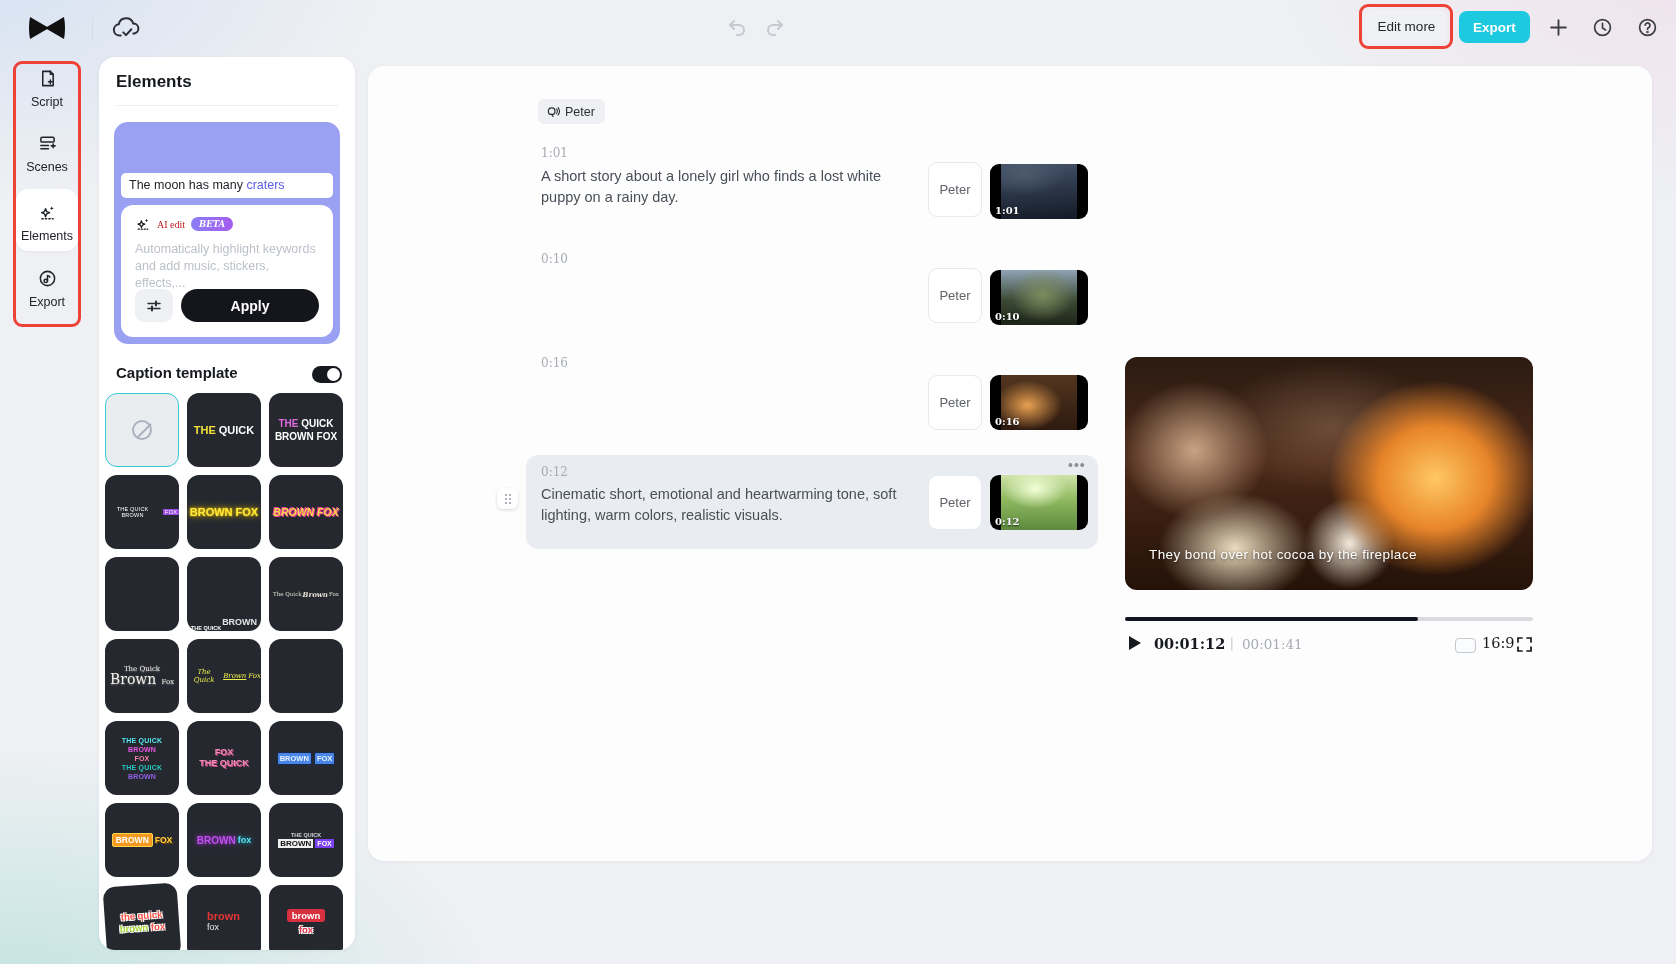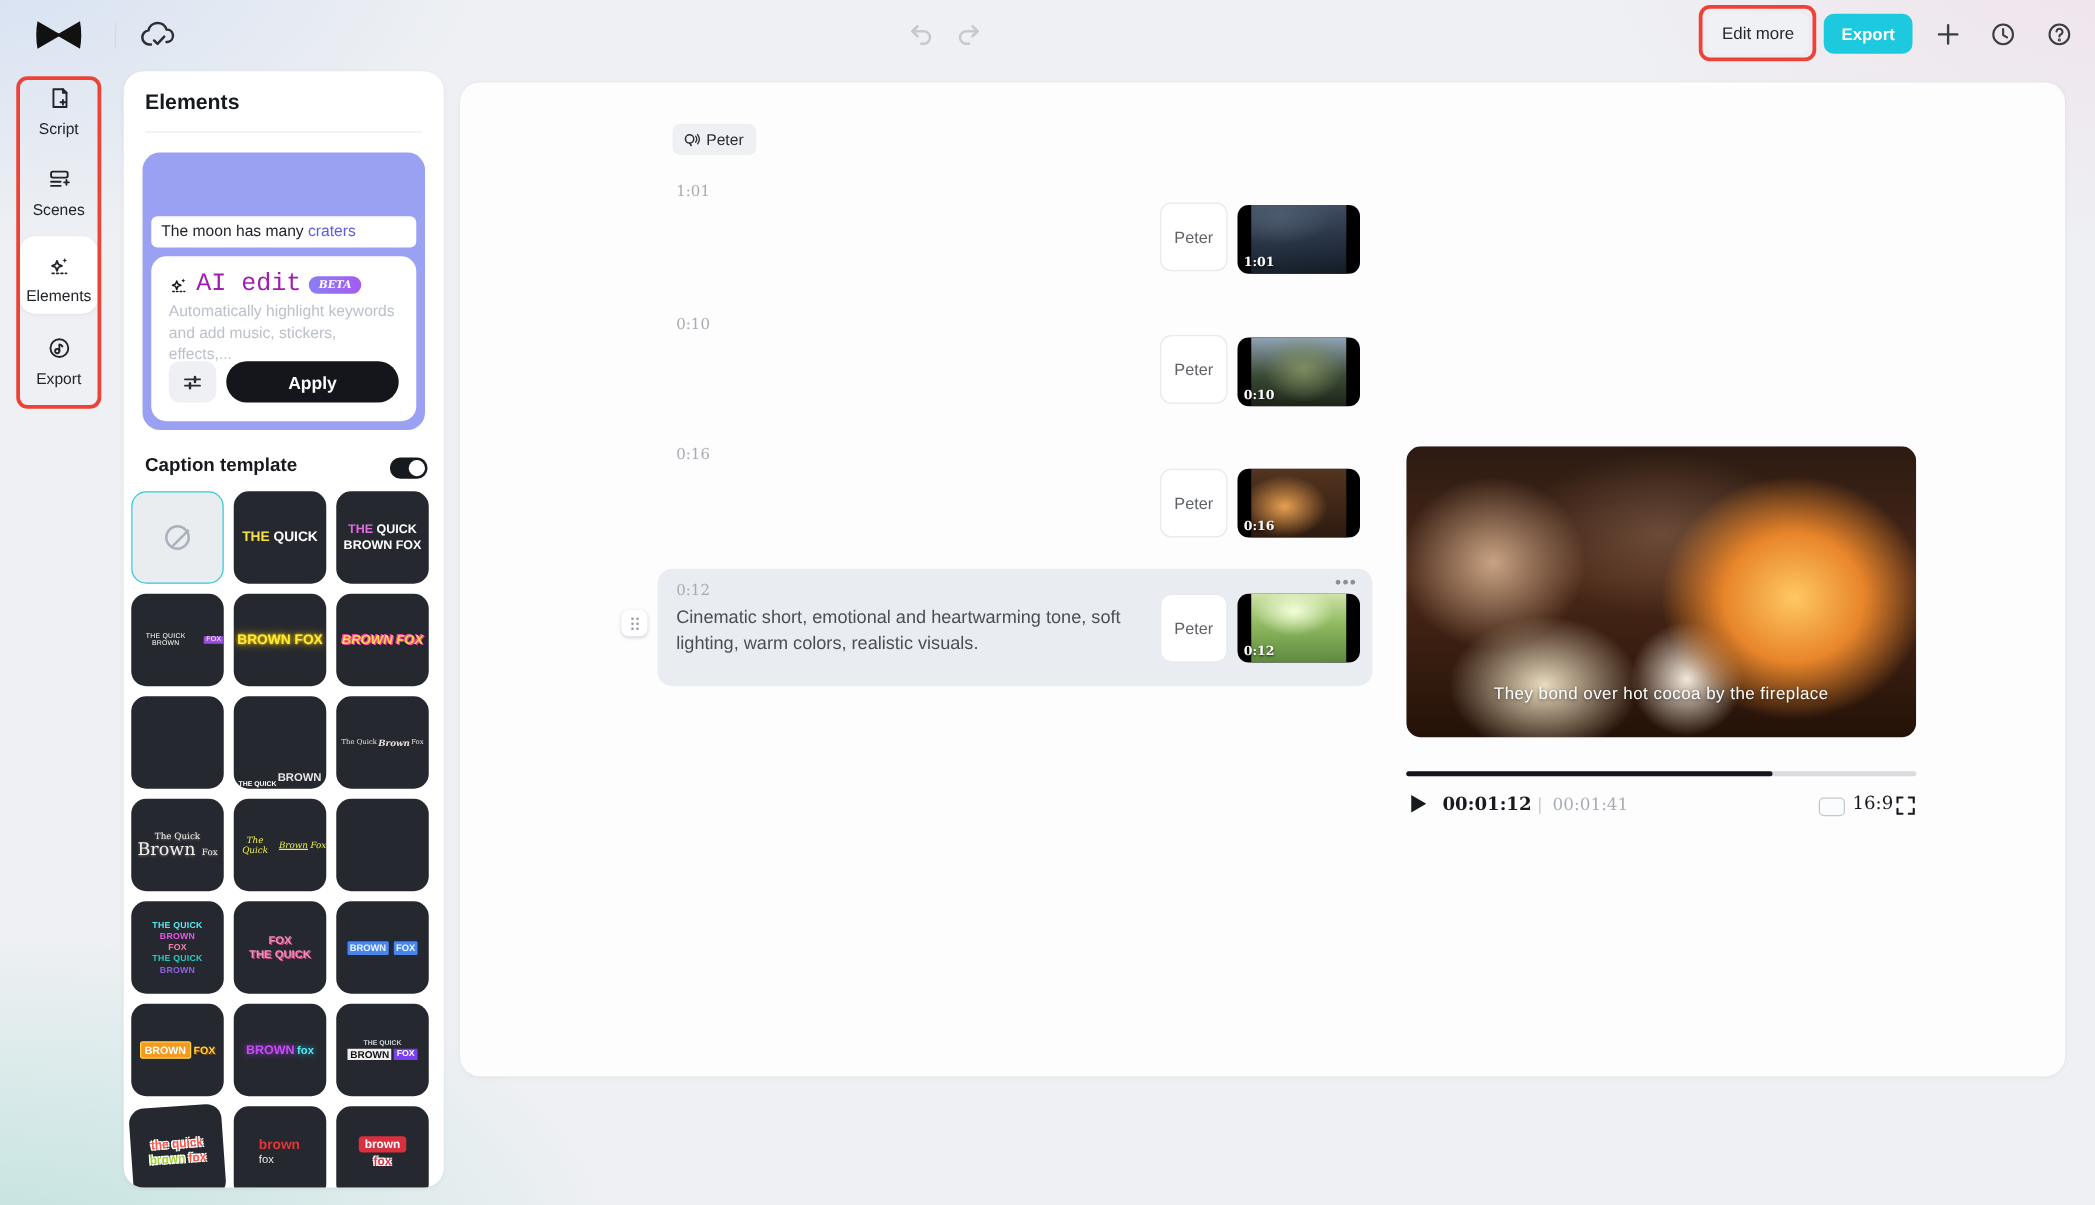--- a/index.html
+++ b/index.html
@@ -58,21 +58,21 @@
   .panel { position:absolute; left:99px; top:57px; width:256px; height:893px; background:#fff; border-radius:16px; overflow:hidden; box-shadow:0 1px 4px rgba(30,40,60,.05); }
   .panel-title { position:absolute; left:17px; top:15px; font-size:17px; font-weight:bold; color:#16191d; }
   .panel-divider { position:absolute; left:17px; top:48px; width:222px; height:1px; background:#ededf1; }
 
   .ai-card { position:absolute; left:15px; top:65px; width:226px; height:222px; background:#9ba1f2; border-radius:14px; }
   .ai-input { position:absolute; left:7px; top:51px; width:212px; height:25px; background:#fff; border-radius:5px; font-size:12.5px; line-height:25px; padding-left:8px; color:#1d2026; white-space:nowrap; overflow:hidden; }
   .ai-input .kw { color:#5b5ce6; }
   .ai-inner { position:absolute; left:7px; top:83px; width:212px; height:132px; background:#fff; border-radius:12px; }
   .ai-feat-row { position:absolute; left:14px; top:11px; display:flex; align-items:center; gap:6px; }
   .ai-feat-row svg { width:16px; height:16px; color:#16191d; }
-  .ai-feat-name { font-family:Liberation Mono, monospace; font-size:20px; color:#a21caf; }
+  .ai-feat-name { font-family:Liberation Serif, serif; font-size:10px; color:#b91c1c; }
   .beta-badge { background:linear-gradient(90deg,#8a7ef5,#a55bf0); color:#fff; font-family:"DejaVu Serif",serif; font-style:italic; font-weight:bold; font-size:8.5px; padding:2px 8px; border-radius:8px; }
   .ai-desc { position:absolute; left:14px; top:36px; width:186px; font-size:12.5px; line-height:17px; color:#bcc1c9; }
   .ai-slider-btn { position:absolute; left:14px; top:84px; width:38px; height:33px; background:#eef0f3; border:none; border-radius:9px; color:#2a2d33; cursor:pointer; display:flex; align-items:center; justify-content:center; }
   .ai-slider-btn svg { width:16px; height:16px; }
   .apply-btn { position:absolute; left:60px; top:84px; width:138px; height:33px; background:#14161c; color:#fff; border:none; border-radius:17px; font-family:"Liberation Sans",sans-serif; font-size:14px; font-weight:bold; cursor:pointer; }
 
   .cap-label { position:absolute; left:17px; top:307px; font-size:15px; font-weight:bold; color:#16191d; }
   .toggle { position:absolute; left:213px; top:309px; width:30px; height:17px; background:#16191d; border-radius:9px; cursor:pointer; }
   .toggle::after { content:""; position:absolute; right:2px; top:2px; width:13px; height:13px; background:#fff; border-radius:50%; }
 
@@ -151,21 +151,21 @@
   
   .preview { position:absolute; left:757px; top:291px; width:408px; height:233px; border-radius:12px; overflow:hidden;
     background:
       radial-gradient(36% 58% at 76% 52%, #ffc863 0%, #e8852a 38%, rgba(120,60,20,0) 72%),
       radial-gradient(26% 42% at 17% 40%, #c9a383 0%, rgba(90,60,40,0) 70%),
       radial-gradient(30% 38% at 27% 82%, #e9dcbf 0%, rgba(0,0,0,0) 62%),
       radial-gradient(17% 30% at 55% 80%, #f2e8da 0%, rgba(0,0,0,0) 65%),
       radial-gradient(40% 40% at 50% 30%, rgba(190,150,120,.35) 0%, rgba(0,0,0,0) 70%),
       linear-gradient(180deg,#2c1b12 0%,#4a2818 45%,#241208 100%);
   }
-  .pcaption { position:absolute; left:0; right:0; bottom:28px; text-align:center; color:#fff; font-size:13.5px; letter-spacing:.4px; text-shadow:0 1px 3px rgba(0,0,0,.55); }
+  .pcaption { position:absolute; left:0; right:0; bottom:28px; color:#fff; font-size:13.5px; letter-spacing:.4px; text-shadow:0 1px 3px rgba(0,0,0,.55);padding-left:24px; }
   .progress { position:absolute; left:757px; top:551px; width:408px; height:4px; background:#d9dbdf; border-radius:2px; cursor:pointer; }
   .progress .fill { width:71.8%; height:100%; background:#14161f; border-radius:2px; }
   .play-btn { position:absolute; left:760px; top:569px; width:14px; height:16px; cursor:pointer; }
   .play-btn::before { content:""; position:absolute; left:1px; top:1px; border-left:12px solid #16191d; border-top:7px solid transparent; border-bottom:7px solid transparent; }
   .cur-time { position:absolute; left:786px; top:569px; font-family:"DejaVu Serif",serif; font-size:14.5px; font-weight:bold; color:#16191d; }
   .time-sep { position:absolute; left:862px; top:569px; font-size:14px; color:#c8ccd1; }
   .tot-time { position:absolute; left:874px; top:570px; font-family:"DejaVu Serif",serif; font-size:13.5px; color:#a7acb3; }
   .ratio-icon { position:absolute; left:1087px; top:572px; width:21px; height:15px; border:1.5px solid #c3c8cе; border:1.5px solid #c3c8ce; border-radius:4px; background:#fbfcfd; cursor:pointer; }
   .ratio-label { position:absolute; left:1114px; top:569px; font-family:"DejaVu Serif",serif; font-size:14.5px; color:#16191d; }
   .fs-btn { position:absolute; left:1148px; top:570px; width:17px; height:17px; color:#16191d; cursor:pointer; }
@@ -399,20 +399,21 @@
         <circle cx="7" cy="2" r="1.1"></circle>
         <circle cx="3" cy="6" r="1.1"></circle>
         <circle cx="7" cy="6" r="1.1"></circle>
         <circle cx="3" cy="10" r="1.1"></circle>
         <circle cx="7" cy="10" r="1.1"></circle>
       </svg>
   </div>
   <div class="more-dots">•••</div>
 
   <div class="duration" style="left:173px; top:80px;">1:01</div>
+  <div class="etext" style="left:173px; top:100px;">A short story about a lonely girl who finds a lost white puppy on a rainy day.</div>
   <div class="voice-box" style="left:560px; top:96px;">Peter</div>
   <div class="thumb" style="left:622px; top:98px;">
     <div class="timg timg1"></div>
     <span class="badge">1:01</span>
   </div>
 
   <div class="duration" style="left:173px; top:186px;">0:10</div>
   <div class="voice-box" style="left:560px; top:202px;">Peter</div>
   <div class="thumb" style="left:622px; top:204px;">
     <div class="timg timg2"></div>

